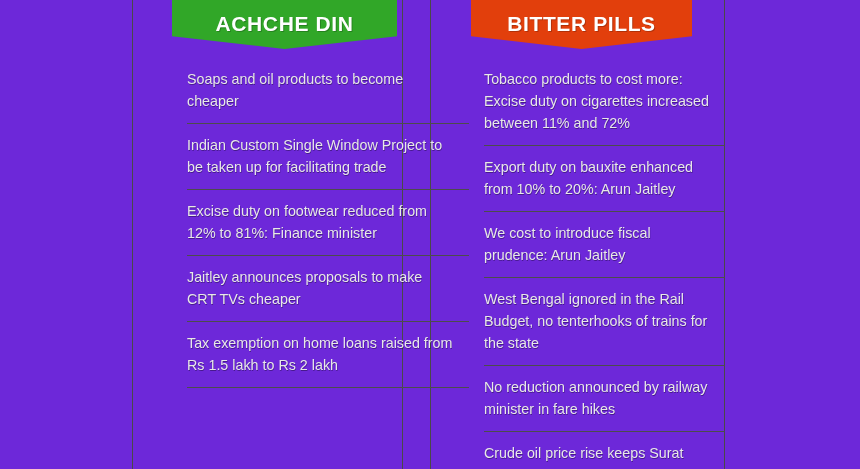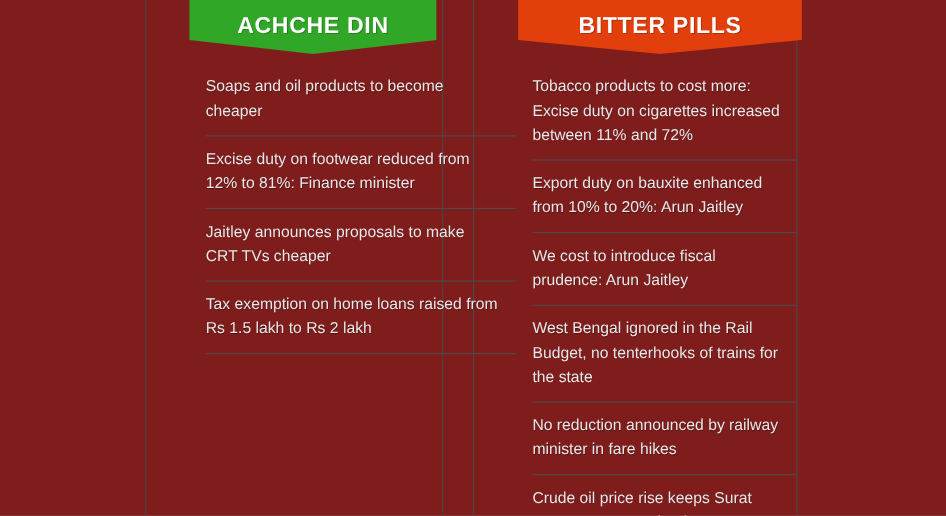--- a/index.html
+++ b/index.html
@@ -7,21 +7,21 @@
     padding: 0;
     background: #ffffff;
   }
   body {
     font-family: "Liberation Sans", sans-serif;
   }
   .screen {
     position: relative;
     width: 860px;
     height: 469px;
-    background: #7f1d1d;
+    background: #6d28d9;
     overflow: hidden;
   }
 
   
   .vrule {
     position: absolute;
     top: 0;
     bottom: 0;
     width: 1px;
     background: #4a4949;
@@ -45,21 +45,21 @@
   .banner-label {
     margin-top: 12px;
     font-size: 21px;
     font-weight: bold;
     letter-spacing: 0.6px;
     color: #ffffff;
     white-space: nowrap;
     text-shadow: 1px 1px 0 rgba(0,0,0,0.22);
   }
   .banner.green  { left: 172px; width: 225px; background: #31a728; }
-  .banner.orange { left: 471px; width: 258px; background: #e23f0c; }
+  .banner.orange { left: 471px; width: 221px; background: #e23f0c; }
 
   
   .col {
     position: absolute;
     top: 60px;
   }
   .col.left  { left: 141px; width: 282px; margin-left: 46px; }
   .col.right { left: 441px; width: 283px; }
 
   .news-item {
@@ -89,20 +89,21 @@
   <div class="banner green">
     <span class="banner-label">ACHCHE DIN</span>
   </div>
 
   <div class="banner orange">
     <span class="banner-label">BITTER PILLS</span>
   </div>
 
   <div class="col left">
     <div class="news-item">Soaps and oil products to become cheaper</div>
+    <div class="news-item">Indian Custom Single Window Project to be taken up for facilitating trade</div>
     <div class="news-item">Excise duty on footwear reduced from 12% to 81%: Finance minister</div>
     <div class="news-item">Jaitley announces proposals to make CRT TVs cheaper</div>
     <div class="news-item">Tax exemption on home loans raised from Rs 1.5 lakh to Rs 2 lakh</div>
   </div>
 
   <div class="col right">
     <div class="news-item">Tobacco products to cost more: Excise duty on cigarettes increased between 11% and 72%</div>
     <div class="news-item">Export duty on bauxite enhanced from 10% to 20%: Arun Jaitley</div>
     <div class="news-item">We cost to introduce fiscal prudence: Arun Jaitley</div>
     <div class="news-item">West Bengal ignored in the Rail Budget, no tenterhooks of trains for the state</div>

